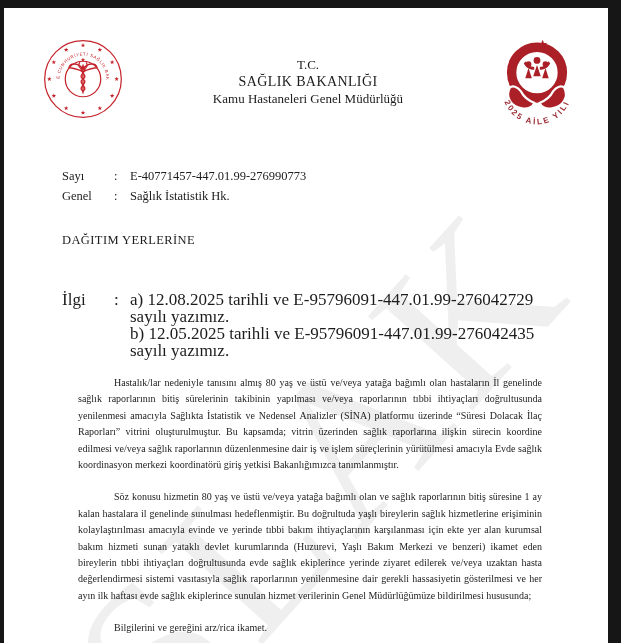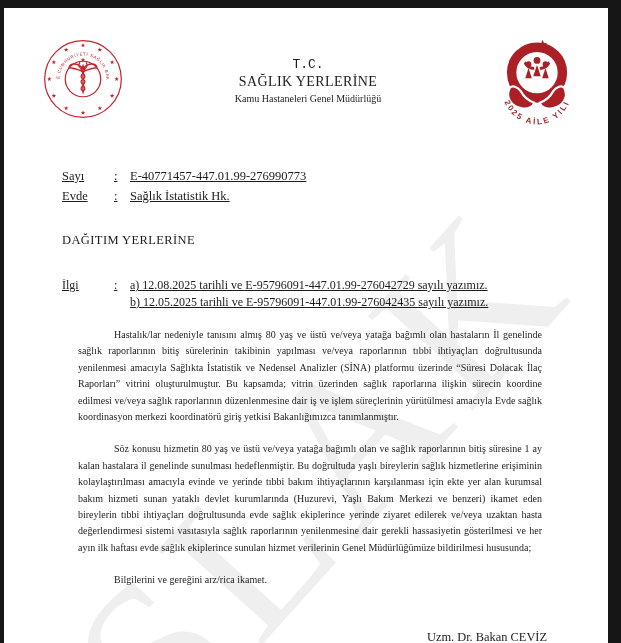--- a/index.html
+++ b/index.html
@@ -8,30 +8,30 @@
   .page{position:absolute;left:4px;top:8px;width:604px;height:635px;background:#ffffff;overflow:hidden;}
   .watermark{position:absolute;left:-180px;top:830px;transform:rotate(-48deg);transform-origin:0 0;
              font-size:215px;letter-spacing:14px;color:#efefef;white-space:nowrap;z-index:0;
              font-family:"Liberation Serif",serif;user-select:none;}
   .content{position:relative;z-index:1;padding:28px 50px 0 58px;}
   
   .letterhead{display:flex;align-items:flex-start;justify-content:space-between;}
   .seal{width:86px;height:86px;flex:0 0 auto;margin-left:-22px;}
   .fam{width:94px;height:96px;flex:0 0 auto;margin-right:-26px;margin-top:-2px;}
   .head-text{flex:1;text-align:center;padding-top:20px;line-height:17px;}
-  .ht-tc{font-size:13px;font-family:Liberation Mono, monospace;}
+  .ht-tc{font-size:13px;}
   .ht-min{font-size:14px;letter-spacing:0.4px;}
-  .ht-dep{font-size:10px;}
+  .ht-dep{font-size:13px;}
   
   .meta{margin-top:36px;font-size:12.5px;line-height:20px;}
-  .row{display:grid;grid-template-columns:52px 16px 1fr;text-decoration:underline;}
+  .row{display:grid;grid-template-columns:52px 16px 1fr;}
   
   .recipient{margin-top:27px;text-align:left;font-size:12.5px;letter-spacing:0.4px;}
   
-  .refs{margin-top:29px;font-size:12px;line-height:17px;}
+  .refs{margin-top:43px;font-size:17px;line-height:17px;}
   .refs .row{grid-template-columns:52px 16px 1fr;}
   
   .bodytext{margin-top:11px;}
   .bodytext p{margin:16px;font-size:10px;line-height:16.4px;text-align:justify;text-indent:36px;}
   .closing{margin:0;font-size:12.3px;line-height:17px;text-indent:36px;margin-top:2px;}
   
   .signature{margin-top:40px;margin-left:auto;margin-right:-29px;width:200px;
              text-align:center;font-size:12.4px;line-height:16.5px;}
 </style>
 </head>
@@ -79,21 +79,21 @@
             <path d="M46,33 C53,37 39,42 46,46 C53,50 39,55 46,59"></path>
             <path d="M46,35 C40,28 32,29 31,34 C36,34 41,36 46,38"></path>
             <path d="M46,35 C52,28 60,29 61,34 C56,34 51,36 46,38"></path>
             <path d="M42.5,28.5 A4.3,4.3 0 1 0 49.5,28.5" stroke-width="1.3"></path>
           </g>
           <use href="#st" x="46" y="25.5" fill="#c5242c"></use>
         </svg>
 
         <div class="head-text">
           <div class="ht-tc">T.C.</div>
-          <div class="ht-min">SAĞLIK YERLERİNE</div>
+          <div class="ht-min">SAĞLIK BAKANLIĞI</div>
           <div class="ht-dep">Kamu Hastaneleri Genel Müdürlüğü</div>
         </div>
 
         <svg class="fam" viewBox="0 0 100 100">
           <defs>
             <path id="famArc" d="M 13,58 A 37,37 0 0 0 87,58"></path>
           </defs>
           <circle cx="50" cy="40" r="27" fill="none" stroke="#ab1f26" stroke-width="10"></circle>
 
           <g fill="#ab1f26">
@@ -121,21 +121,21 @@
         </svg>
       </div>
 
       <div class="meta">
         <div class="row">
           <span>Sayı</span>
           <span>:</span>
           <span>E-40771457-447.01.99-276990773</span>
         </div>
         <div class="row">
-          <span>Evde</span>
+          <span>Genel</span>
           <span>:</span>
           <span>Sağlık İstatistik Hk.</span>
         </div>
       </div>
 
       <div class="recipient">DAĞITIM YERLERİNE</div>
 
       <div class="refs">
         <div class="row">
           <span>İlgi</span>

